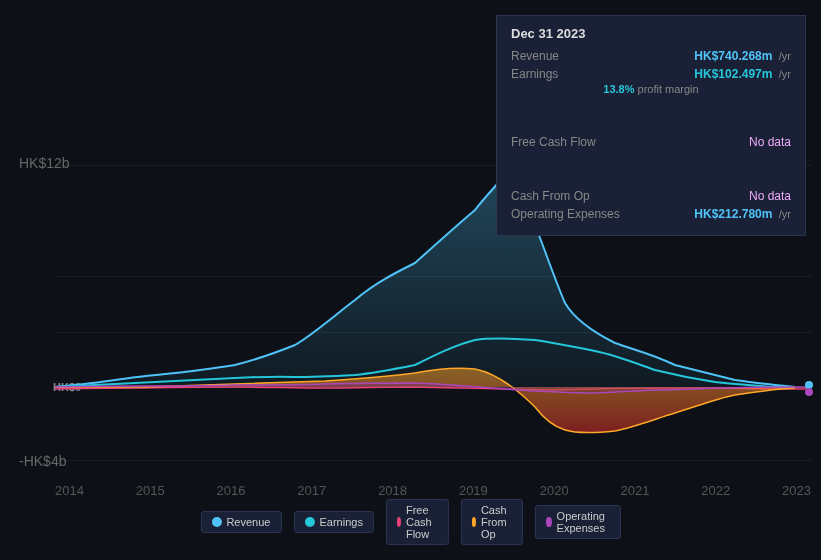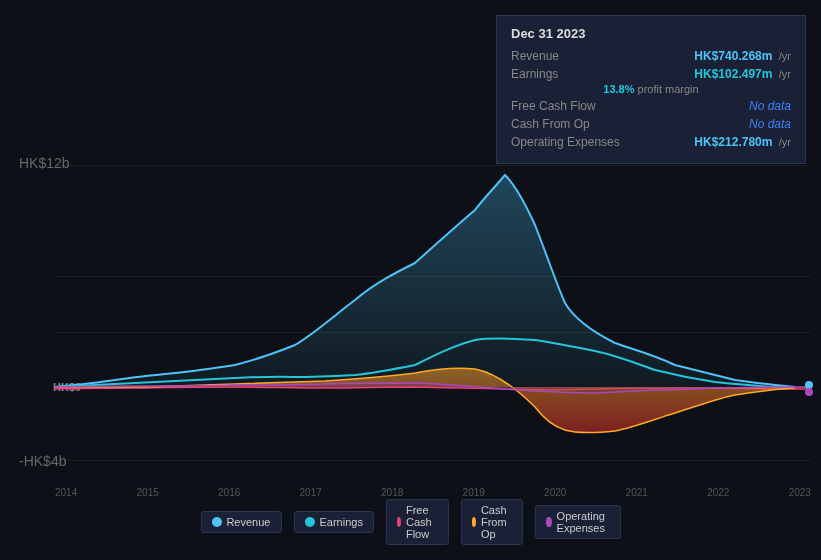--- a/index.html
+++ b/index.html
@@ -48,30 +48,30 @@
     }
 
     .tooltip-label {
       color: #888;
       min-width: 120px;
     }
 
     .tooltip-value {
       color: #4fc3f7;
       font-weight: bold;
+      margin-top: 36px;
     }
 
     .tooltip-value.green {
       color: #26c6da;
     }
 
     .tooltip-value.nodata {
-      color: #3b82f6;
+      color: #f0abfc;
       font-weight: normal;
-      font-style: italic;
     }
 
     .tooltip-unit {
       color: #888;
       font-size: 11px;
       margin-left: 3px;
     }
 
     .profit-margin-row {
       display: flex;
@@ -90,21 +90,21 @@
 
     
     .y-label {
       position: absolute;
       left: 19px;
       font-size: 14px;
       color: #666;
     }
 
     .x-label {
-      font-size: 10px;
+      font-size: 13px;
       color: #555;
       text-align: center;
     }
 
     
     .grid-line {
       position: absolute;
       left: 55px;
       right: 10px;
       height: 1px;

